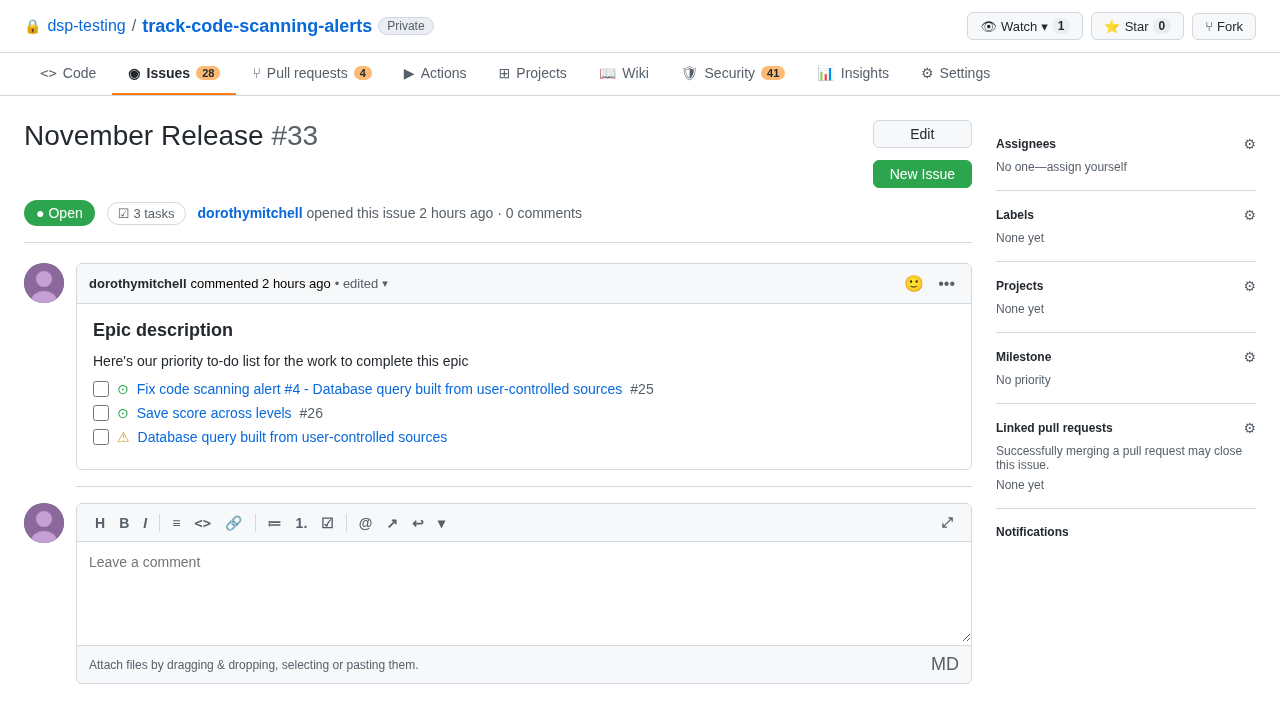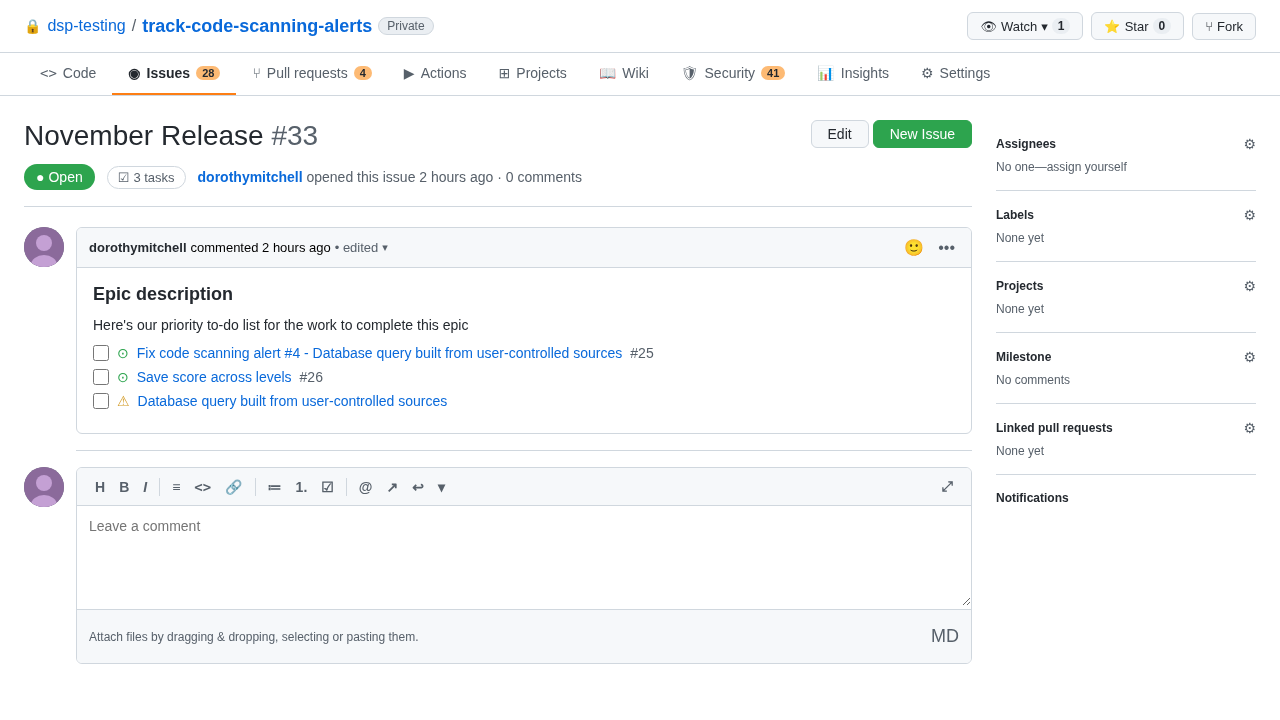--- a/index.html
+++ b/index.html
@@ -49,21 +49,21 @@
 
     
     .main-content { display: flex; padding: 24px; gap: 24px; max-width: 1280px; }
     .issue-main { flex: 1; min-width: 0; }
     .issue-sidebar { width: 260px; flex-shrink: 0; }
 
     
     .issue-title-row { display: flex; align-items: flex-start; justify-content: space-between; margin-bottom: 12px; }
     .issue-title { font-size: 28px; font-weight: 400; color: #24292f; }
     .issue-title .issue-number { color: #57606a; font-weight: 300; }
-    .title-actions { display: flex; gap: 4px; flex-shrink: 0; }
+    .title-actions { display: flex; gap: 12px; flex-shrink: 0; flex-direction: column; }
     .btn-edit {
       border: 1px solid #d0d7de; border-radius: 6px; padding: 5px 16px;
       background: #f6f8fa; color: #24292f; cursor: pointer; font-size: 14px;
     }
     .btn-new-issue {
       border: 1px solid #2da44e; border-radius: 6px; padding: 5px 16px;
       background: #2da44e; color: #fff; cursor: pointer; font-size: 14px; font-weight: 500;
     }
 
     
@@ -132,21 +132,21 @@
       background: none; border: none; cursor: pointer; color: #57606a;
       padding: 4px 6px; border-radius: 4px; font-size: 14px; font-weight: 600;
     }
     .toolbar-sep { width: 1px; height: 18px; background: #d0d7de; margin: 0 4px; }
     .write-textarea {
       width: 100%; border: none; outline: none; resize: vertical;
       padding: 12px; font-size: 14px; font-family: inherit;
       min-height: 100px; color: #24292f;
     }
     .write-footer {
-      padding: 16px 12px; border-top: 1px solid #d0d7de; background: #f6f8fa;
+      padding: 8px 12px; border-top: 1px solid #d0d7de; background: #f6f8fa;
       font-size: 12px; color: #57606a; display: flex; justify-content: space-between; align-items: center;
     }
 
     
     .sidebar-section { padding: 16px 0; border-bottom: 1px solid #d0d7de; }
     .sidebar-section:last-child { border-bottom: none; }
     .sidebar-section-header { display: flex; justify-content: space-between; align-items: center; margin-bottom: 8px; }
     .sidebar-section-title { font-size: 12px; font-weight: 600; color: #24292f; }
     .sidebar-gear { background: none; border: none; cursor: pointer; color: #57606a; font-size: 14px; }
     .sidebar-value { font-size: 12px; color: #57606a; }
@@ -361,27 +361,28 @@
         <span class="sidebar-section-title">Projects</span>
         <button class="sidebar-gear">⚙</button>
       </div>
       <div class="sidebar-value">None yet</div>
     </div>
     <div class="sidebar-section">
       <div class="sidebar-section-header">
         <span class="sidebar-section-title">Milestone</span>
         <button class="sidebar-gear">⚙</button>
       </div>
-      <div class="sidebar-value">No comments</div>
+      <div class="sidebar-value">No priority</div>
     </div>
     <div class="sidebar-section">
       <div class="sidebar-section-header">
         <span class="sidebar-section-title">Linked pull requests</span>
         <button class="sidebar-gear">⚙</button>
       </div>
+      <div class="sidebar-value">Successfully merging a pull request may close this issue.</div>
       <div class="sidebar-value" style="margin-top:6px;">None yet</div>
     </div>
     <div class="sidebar-section">
       <div class="sidebar-section-header">
         <span class="sidebar-section-title">Notifications</span>
       </div>
     </div>
   </div>
 </div>
 

